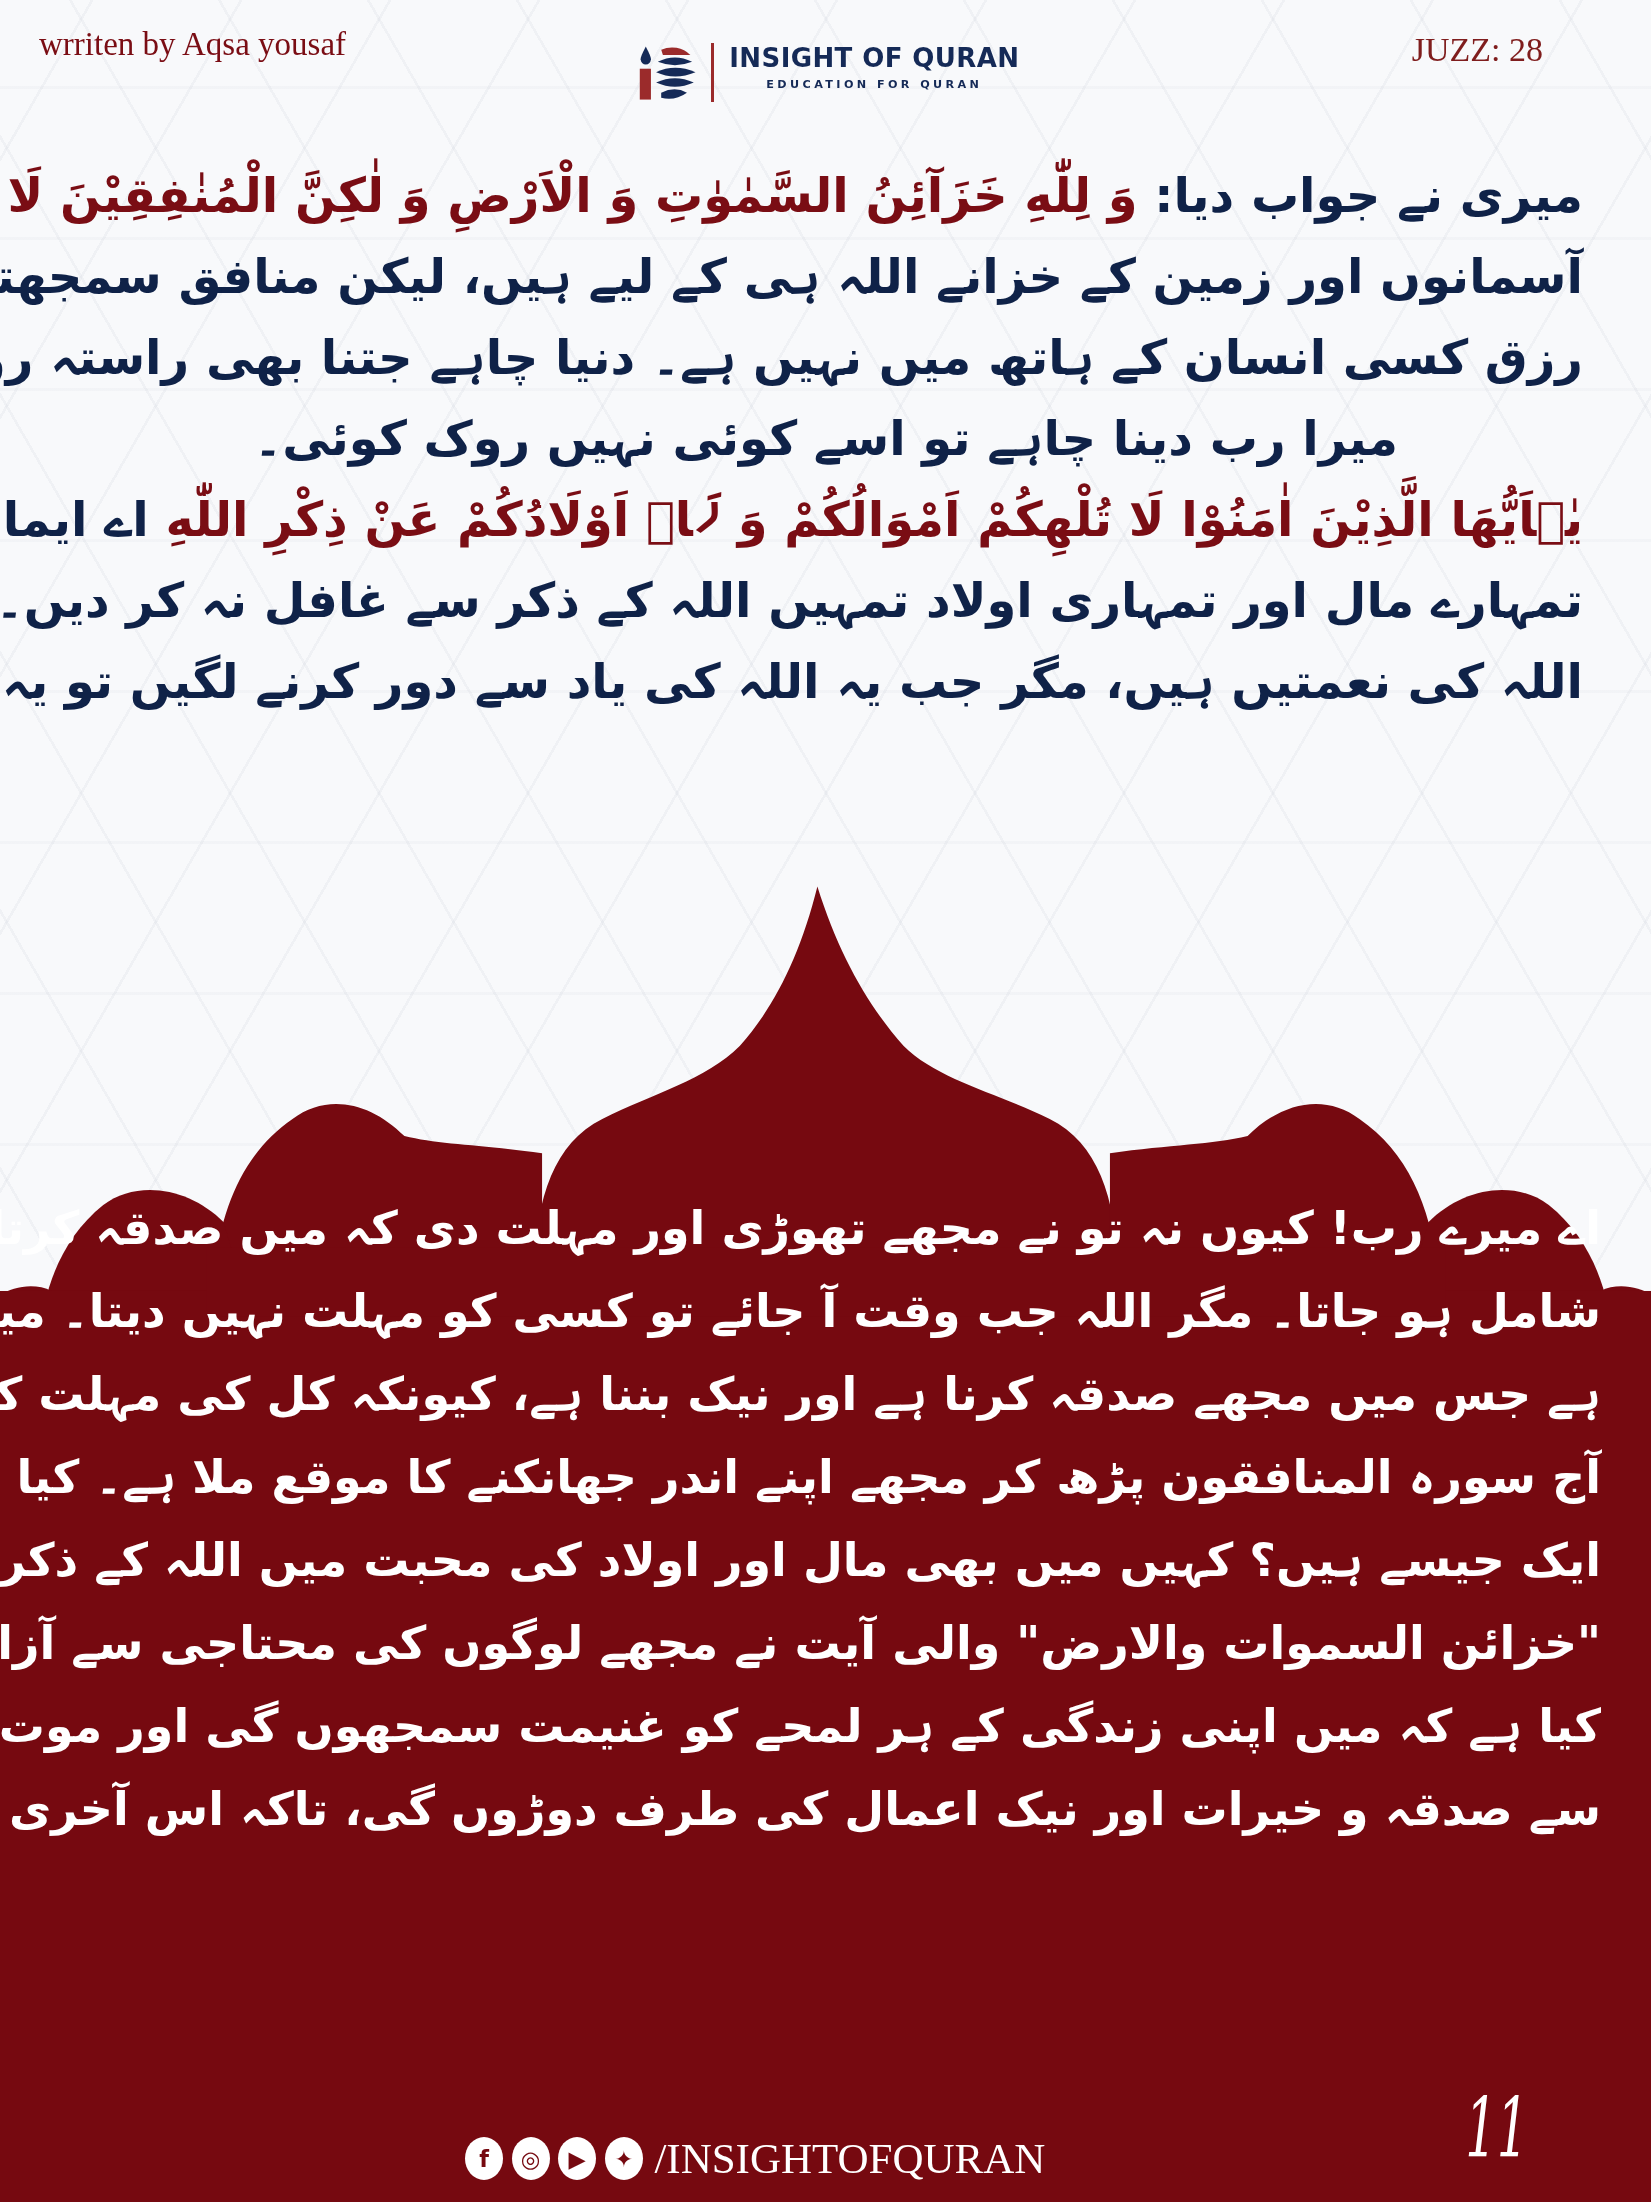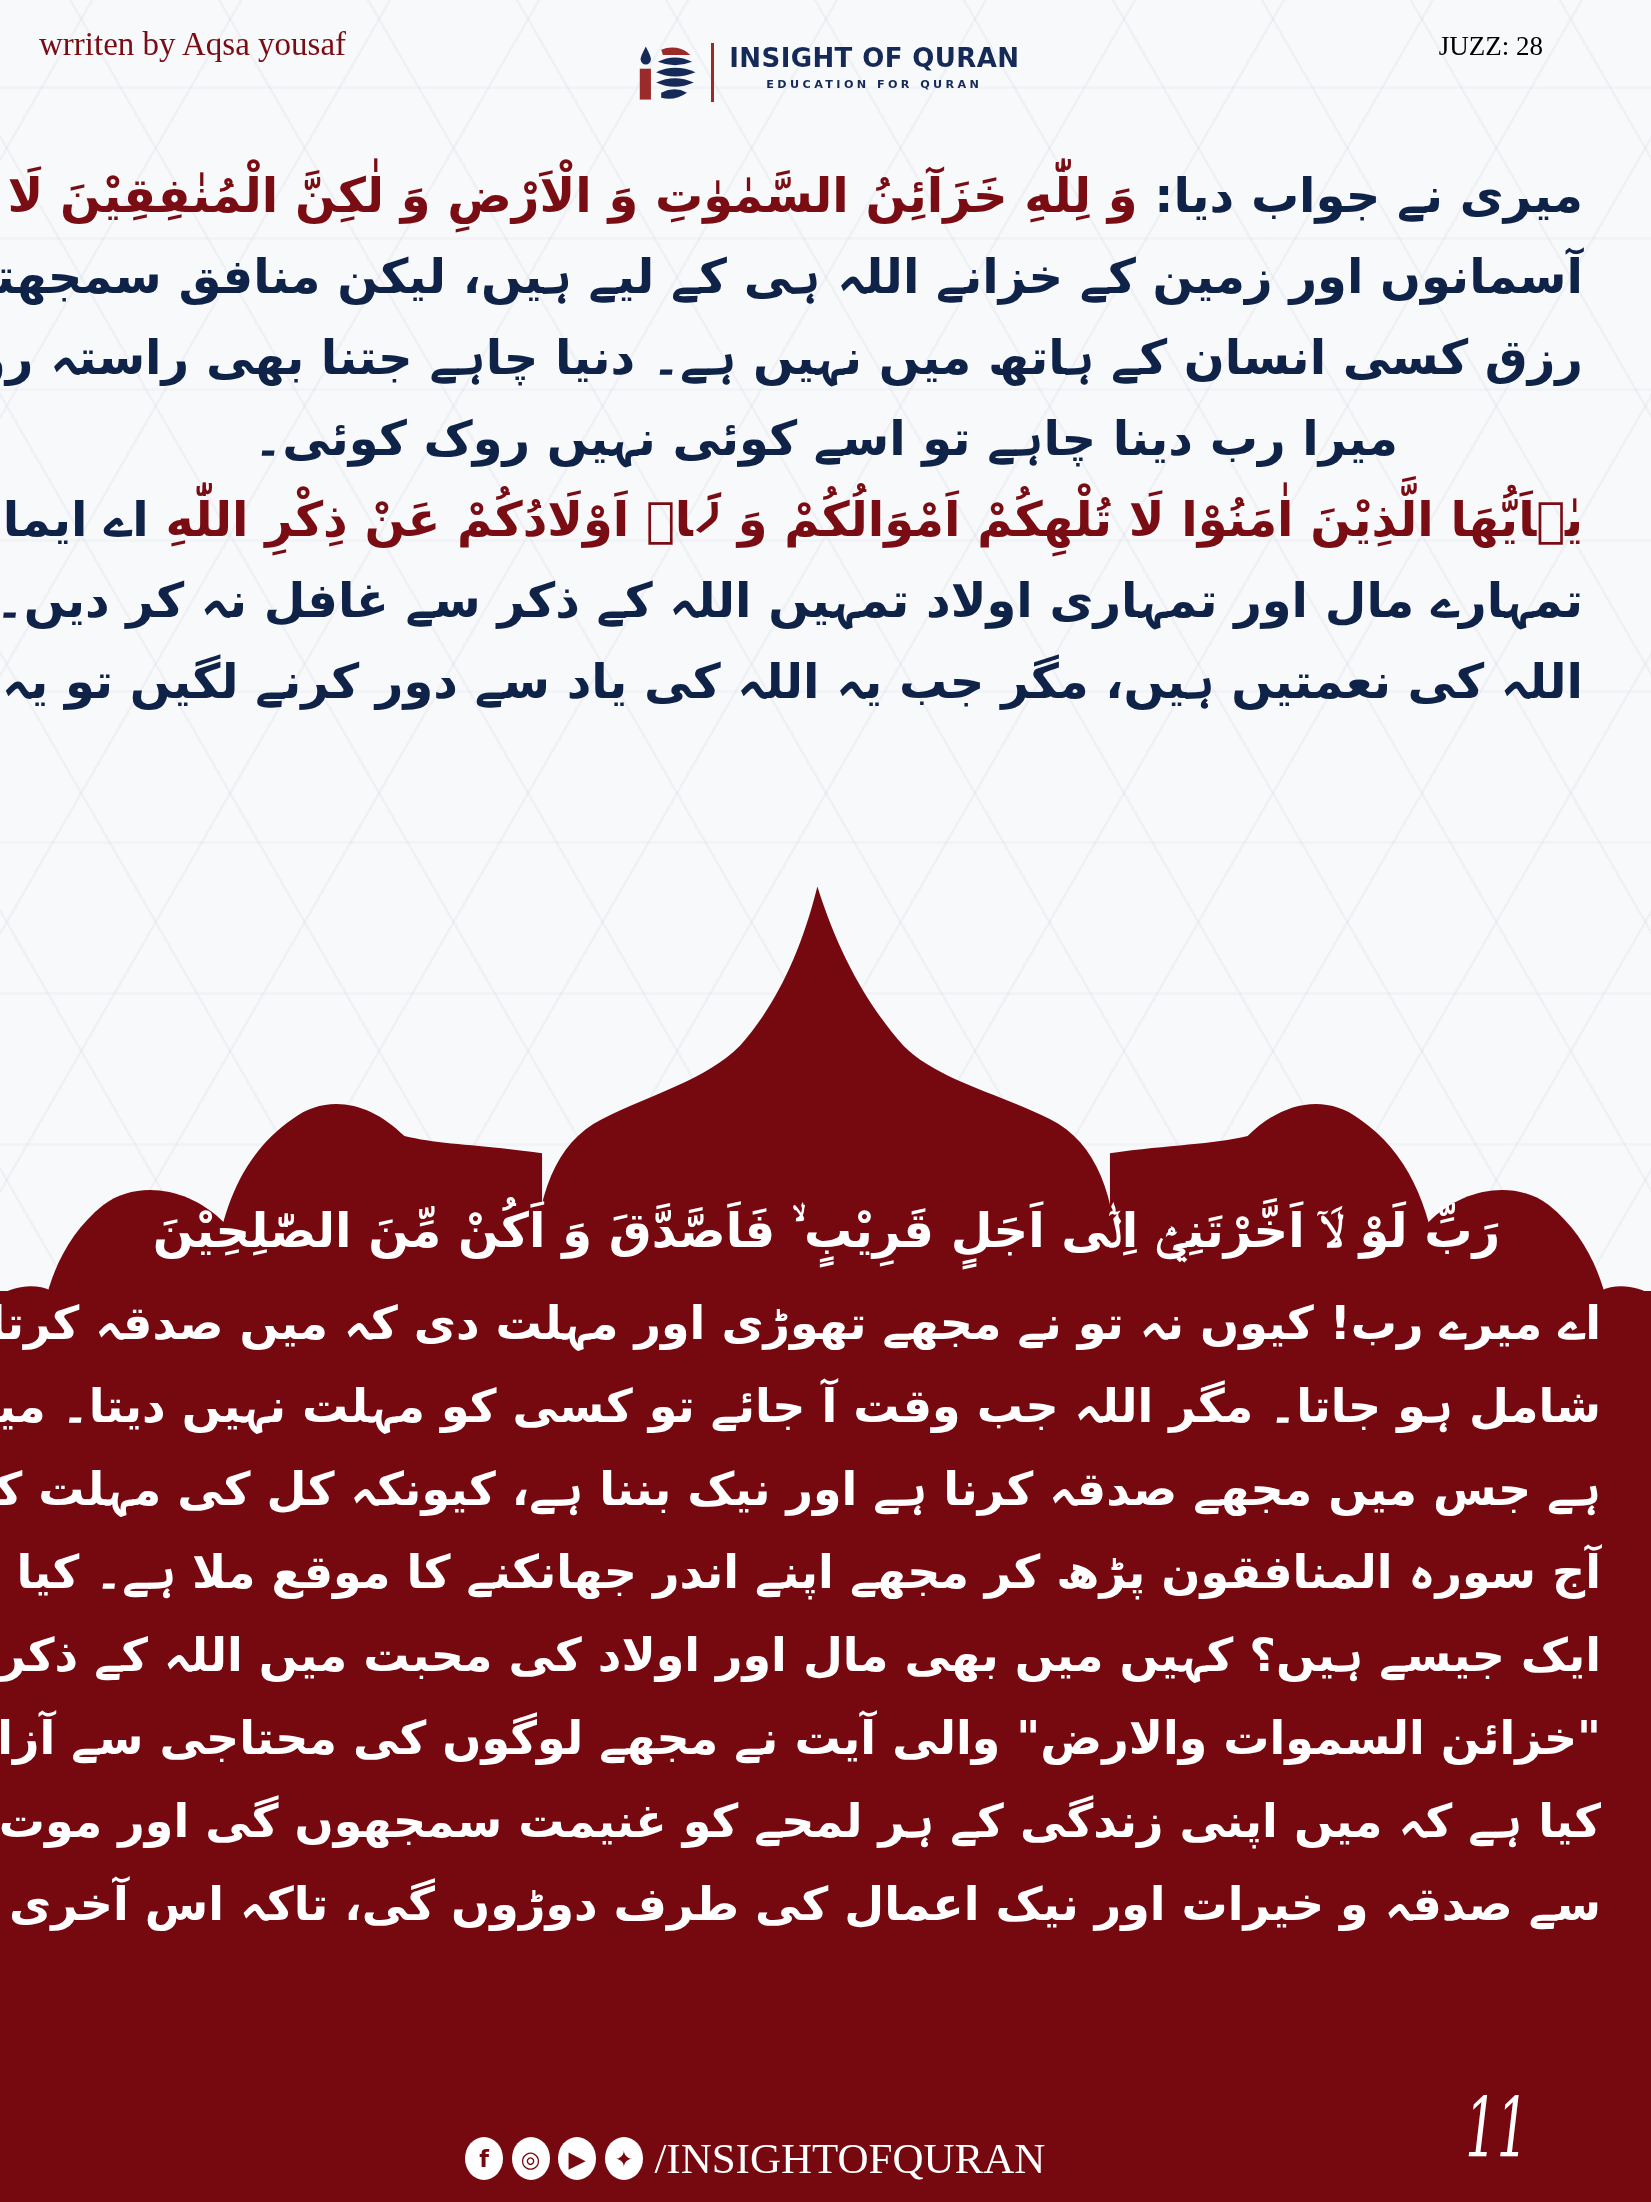--- a/index.html
+++ b/index.html
@@ -16,21 +16,21 @@
       repeating-linear-gradient(-60deg, rgba(200,205,215,0.18) 0 2.6px, transparent 2.6px 129px),
       repeating-linear-gradient(0deg, rgba(200,205,215,0.12) 0 2.6px, transparent 2.6px 151px);
   }
   .header { position: absolute; top: 0; left: 0; width: 1600px; height: 129px; z-index: 2; }
   .author {
     position: absolute; left: 39px; top: 26px;
     font-family: "Liberation Serif", serif; font-size: 33px; color: #7a0d14;
   }
   .juzz {
     position: absolute; right: 57px; top: 31px;
-    font-family: "Liberation Serif", serif; font-size: 27px; color: #000000;
+    font-family: "Liberation Serif", serif; font-size: 34px; color: #7f1d1d;
   }
   .logo { position: absolute; left: 637px; top: 43px; height: 60px; display: flex; }
   .logo-mark { width: 69px; height: 60px; position: relative; }
   .logo-divider { width: 2.6px; height: 59px; background: #9b2b2b; margin: 0 15.5px 0 5.2px; }
   .logo-text { display: flex; flex-direction: column; align-items: center; }
   .logo-title {
     font-family: "DejaVu Sans", sans-serif; font-weight: bold; font-size: 26px; color: #152a57; letter-spacing: 0.4px;
   }
   .logo-sub {
     font-family: "DejaVu Sans", sans-serif; font-weight: bold; font-size: 11.2px; color: #152a57; letter-spacing: 3.4px; margin-top: 5.2px;
@@ -139,21 +139,20 @@
 
     <path d="M60 1500 C 40 1490, 15 1495, 0 1505 L 0 1600 L 80 1600 Z"></path>
     <path d="M1860 1500 C 1880 1490, 1905 1495, 1920 1505 L 1920 1600 L 1840 1600 Z"></path>
 
     <rect x="0" y="1500" width="1920" height="1060"></rect>
     <rect x="240" y="1450" width="1440" height="80"></rect>
   </g>
 </svg>
 
 <div class="bottom-section">
-  <div class="bline verse">رَبِّ لَوْ لَاۤ اَخَّرْتَنِيْۤ اِلٰۤى اَجَلٍ قَرِيْبٍ ۙ فَاَصَّدَّقَ وَ اَكُنْ مِّنَ الصّٰلِحِيْنَ</div>
   <div class="bline">اے میرے رب! کیوں نہ تو نے مجھے تھوڑی اور مہلت دی کہ میں صدقہ کرتا اور نیک لوگوں میں</div>
   <div class="bline">شامل ہو جاتا۔ مگر اللہ جب وقت آ جائے تو کسی کو مہلت نہیں دیتا۔ میں نے جانا کہ آج ہی وہ وقت</div>
   <div class="bline">ہے جس میں مجھے صدقہ کرنا ہے اور نیک بننا ہے، کیونکہ کل کی مہلت کی کوئی گارنٹی نہیں۔</div>
   <div class="bline">آج سورہ المنافقون پڑھ کر مجھے اپنے اندر جھانکنے کا موقع ملا ہے۔ کیا میری باتیں اور میرے کام</div>
   <div class="bline">ایک جیسے ہیں؟ کہیں میں بھی مال اور اولاد کی محبت میں اللہ کے ذکر سے غافل تو نہیں ہو رہی؟</div>
   <div class="bline">"خزائن السموات والارض" والی آیت نے مجھے لوگوں کی محتاجی سے آزاد کر دیا ہے۔ میں نے عہد</div>
   <div class="bline">کیا ہے کہ میں اپنی زندگی کے ہر لمحے کو غنیمت سمجھوں گی اور موت کا انتظار کرنے کے بجائے ابھی</div>
   <div class="bline">سے صدقہ و خیرات اور نیک اعمال کی طرف دوڑوں گی، تاکہ اس آخری حسرت سے بچ سکوں۔</div>
 </div>
 

